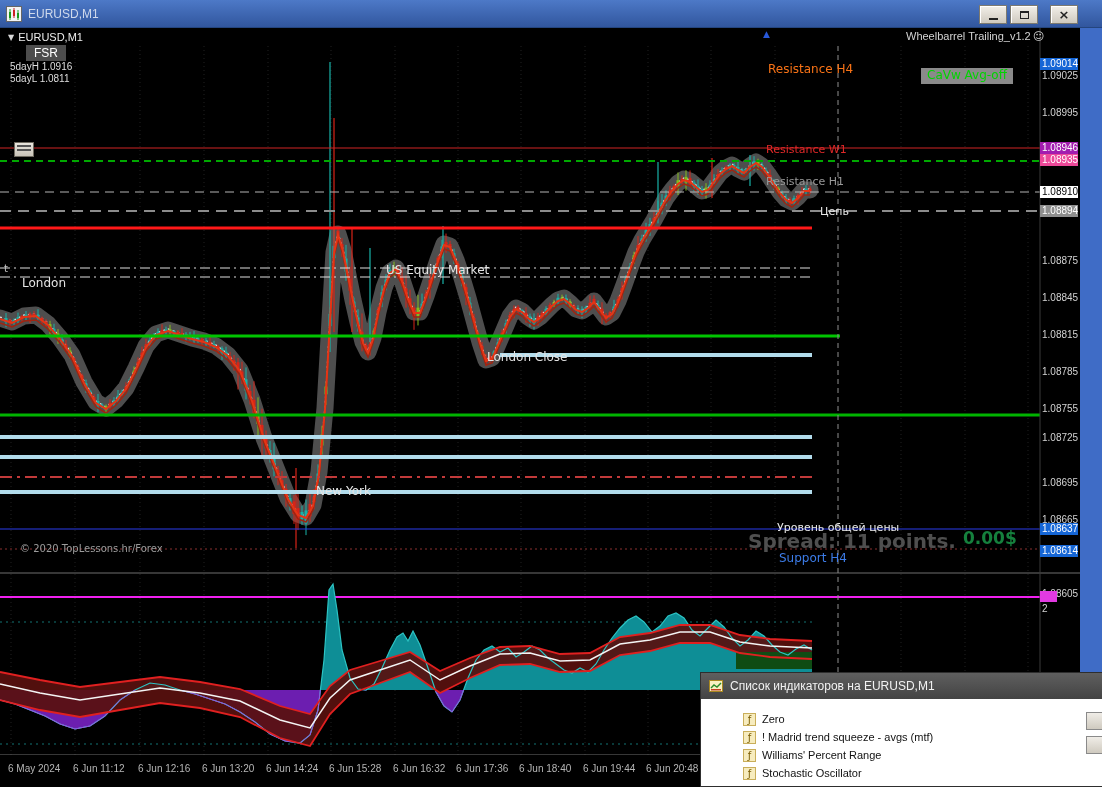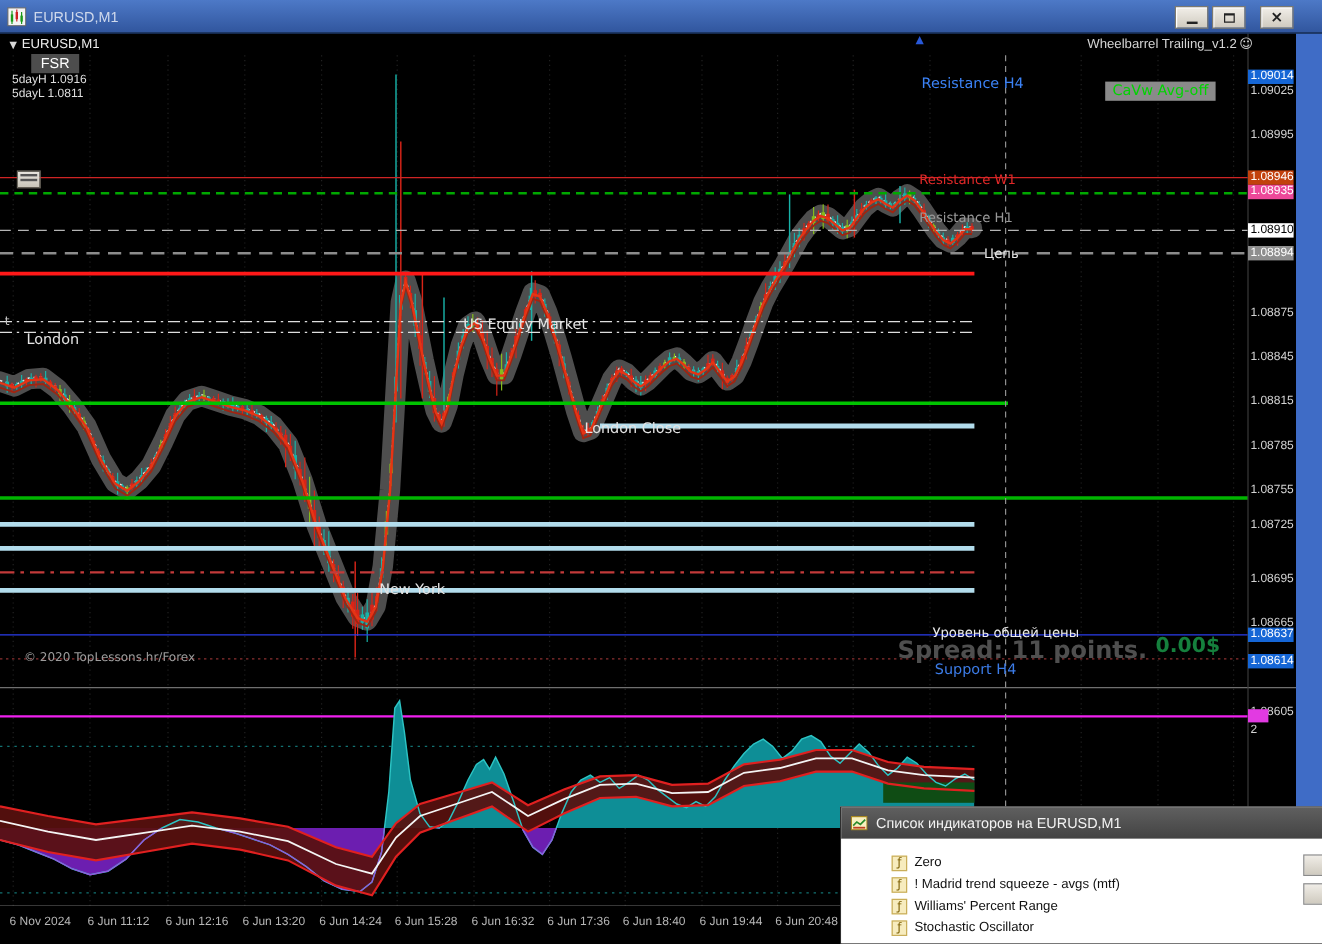--- a/index.html
+++ b/index.html
@@ -573,21 +573,21 @@
   <div id="fsr-box">FSR</div>
   <div id="day-high">5dayH 1.0916</div>
   <div id="day-low">5dayL 1.0811</div>
   <div id="min-icon">
       <div class="bar"></div>
       <div class="bar"></div>
     </div>
 
   <div id="annotations">
       <div class="anno" style="left: 763px; top: 29px; color: rgb(40, 88, 216); font-size: 9px;">▲</div>
-      <div class="anno" style="left: 768px; top: 63px; color: #3b82f6; font-size: 12px;">Resistance H4</div>
+      <div class="anno" style="left: 768px; top: 63px; color: #f97316; font-size: 12px;">Resistance H4</div>
       <div class="anno" style="left: 921px; top: 68px; color: rgb(0, 212, 0); font-size: 12px; background: rgb(138, 138, 138); padding: 1px 6px;">CaVw Avg-off</div>
       <div class="anno" style="left: 766px; top: 144px; color: rgb(224, 40, 40); font-size: 11px;">Resistance W1</div>
       <div class="anno" style="left: 766px; top: 156px; color: rgb(152, 152, 152); font-size: 11px; margin-top: 20px;">Resistance H1</div>
       <div class="anno" style="left: 820px; top: 206px; color: rgb(232, 232, 232); font-size: 11px;">Цепь</div>
       <div class="anno" style="left: 4px; top: 263px; color: rgb(200, 200, 200); font-size: 10px;">t</div>
       <div class="anno" style="left: 386px; top: 264px; color: rgb(228, 228, 228); font-size: 12px;">US Equity Market</div>
       <div class="anno" style="left: 22px; top: 277px; color: rgb(228, 228, 228); font-size: 12px;">London</div>
       <div class="anno" style="left: 487px; top: 351px; color: rgb(228, 228, 228); font-size: 12px;">London Close</div>
       <div class="anno" style="left: 316px; top: 485px; color: rgb(228, 228, 228); font-size: 12px;">New York</div>
       <div class="anno" style="left: 777px; top: 522px; color: rgb(236, 236, 236); font-size: 11px;">Уровень общей цены</div>
@@ -604,31 +604,31 @@
       <div class="tick" style="top: 201px;">1.08875</div>
       <div class="tick" style="top: 238px;">1.08845</div>
       <div class="tick" style="top: 275px;">1.08815</div>
       <div class="tick" style="top: 312px;">1.08785</div>
       <div class="tick" style="top: 349px;">1.08755</div>
       <div class="tick" style="top: 378px;">1.08725</div>
       <div class="tick" style="top: 423px;">1.08695</div>
       <div class="tick" style="top: 460px;">1.08665</div>
       <div class="tick" style="top: 534px;">1.08605</div>
       <div class="badge" style="top: 30px; background: rgb(21, 102, 214); color: rgb(255, 255, 255);">1.09014</div>
-      <div class="badge" style="top: 114px; background: #c2410c; color: rgb(255, 255, 255);">1.08946</div>
+      <div class="badge" style="top: 114px; background: #a21caf; color: rgb(255, 255, 255);">1.08946</div>
       <div class="badge" style="top: 126px; background: #ec4899; color: rgb(255, 255, 255);">1.08935</div>
       <div class="badge" style="top: 158px; background: rgb(255, 255, 255); color: rgb(0, 0, 0);">1.08910</div>
       <div class="badge" style="top: 177px; background: rgb(142, 142, 142); color: rgb(255, 255, 255);">1.08894</div>
       <div class="badge" style="top: 495px; background: rgb(21, 102, 214); color: rgb(255, 255, 255);">1.08637</div>
       <div class="badge" style="top: 517px; background: rgb(21, 102, 214); color: rgb(255, 255, 255);">1.08614</div>
       <div class="tick" style="top: 549px;">2</div>
       <div id="osc-badge" style="top: 563px;"></div>
     </div>
   <div id="time-axis">
-      <div class="tlabel" style="left: 8px;">6 Nov 2024</div>
+      <div class="tlabel" style="left: 8px;">6 May 2024</div>
       <div class="tlabel" style="left: 73px;">6 Jun 11:12</div>
       <div class="tlabel" style="left: 138px;">6 Jun 12:16</div>
       <div class="tlabel" style="left: 202px;">6 Jun 13:20</div>
       <div class="tlabel" style="left: 266px;">6 Jun 14:24</div>
       <div class="tlabel" style="left: 329px;">6 Jun 15:28</div>
       <div class="tlabel" style="left: 393px;">6 Jun 16:32</div>
       <div class="tlabel" style="left: 456px;">6 Jun 17:36</div>
       <div class="tlabel" style="left: 519px;">6 Jun 18:40</div>
       <div class="tlabel" style="left: 583px;">6 Jun 19:44</div>
       <div class="tlabel" style="left: 646px;">6 Jun 20:48</div>

